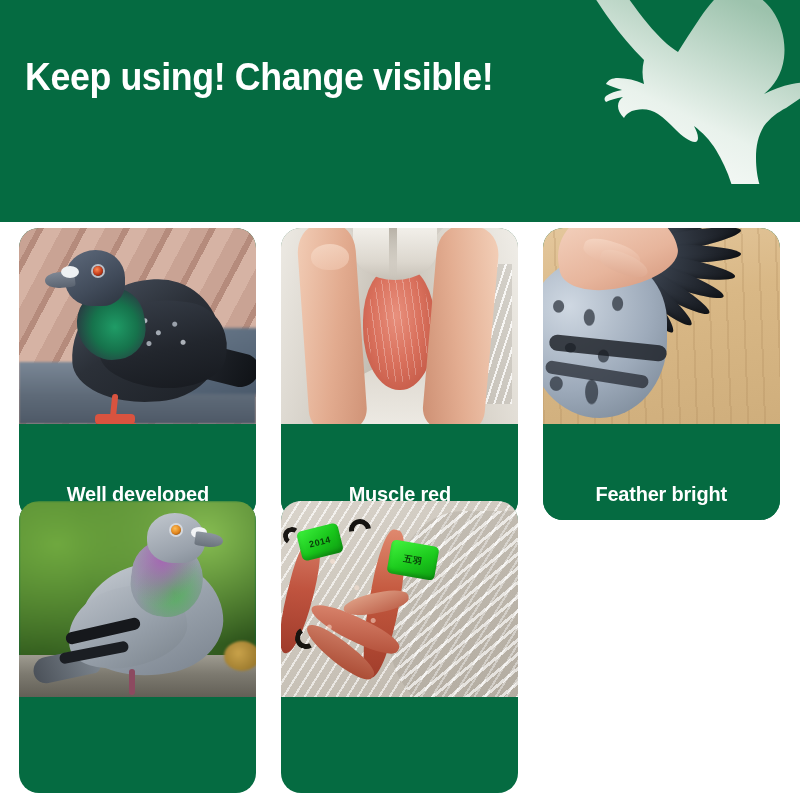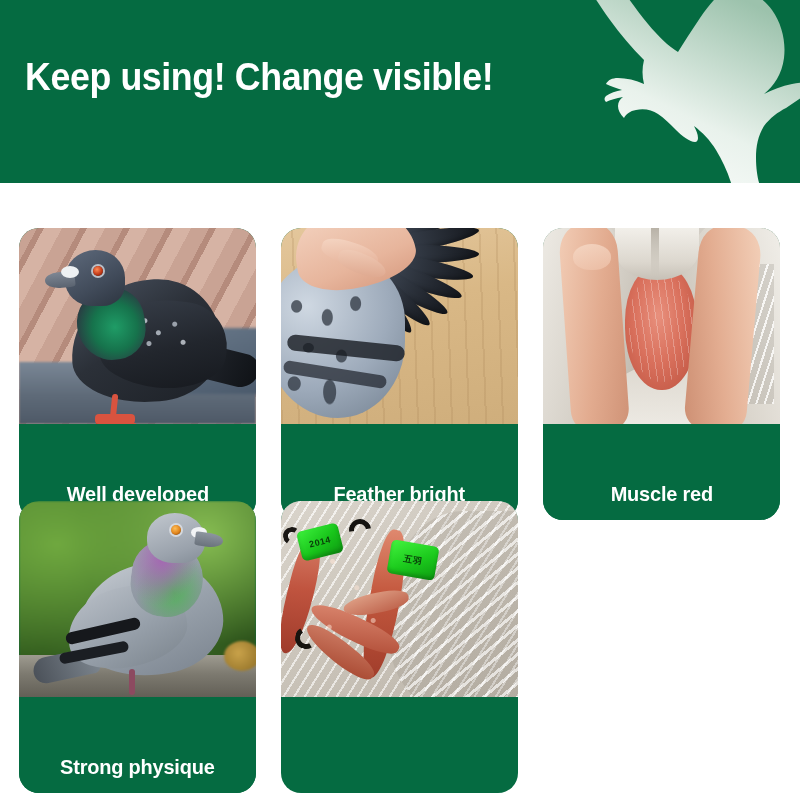--- a/index.html
+++ b/index.html
@@ -17,21 +17,21 @@
     position: relative;
     width: 800px;
     height: 800px;
     background: #ffffff;
   }
 
   
   .header {
     position: relative;
     width: 800px;
-    height: 183px;
+    height: 222px;
     background: #056b41;
     overflow: hidden;
     text-align: right;
   }
 
   .header-title {
     position: absolute;
     left: 25px;
     top: 56px;
     font-size: 38px;
@@ -658,20 +658,42 @@
         </div>
       </div>
       <div class="card-label">
         <span>Well developed</span>
       </div>
     </div>
 
     <div class="card">
       <div class="card-photo">
         <div class="scene">
+          <div class="c3-bg"></div>
+          <div class="c3-feathersL"></div>
+          <div class="c3-feathersR"></div>
+          <div class="c3-quills"></div>
+          <div class="c3-belly"></div>
+          <div class="c3-muscle"></div>
+          <div class="c3-muscletex"></div>
+          <div class="c3-plume"></div>
+          <div class="c3-plume-split"></div>
+          <div class="c3-fingerL"></div>
+          <div class="c3-nail"></div>
+          <div class="c3-fingerR"></div>
+        </div>
+      </div>
+      <div class="card-label">
+        <span>Muscle red</span>
+      </div>
+    </div>
+
+    <div class="card">
+      <div class="card-photo">
+        <div class="scene">
           <div class="c2-bg"></div>
           <div class="c2-woodgrain"></div>
           <div class="c2-primaries">
             <div class="c2-feather" style="transform:rotate(-30deg);width:136px;"></div>
             <div class="c2-feather" style="transform:rotate(-20deg);width:140px;"></div>
             <div class="c2-feather" style="transform:rotate(-10deg);width:142px;"></div>
             <div class="c2-feather" style="transform:rotate(0deg);width:140px;"></div>
             <div class="c2-feather" style="transform:rotate(10deg);width:136px;"></div>
             <div class="c2-feather" style="transform:rotate(20deg);width:130px;"></div>
             <div class="c2-feather" style="transform:rotate(30deg);width:124px;"></div>
@@ -689,60 +711,35 @@
         </div>
       </div>
       <div class="card-label">
         <span>Feather bright</span>
       </div>
     </div>
 
     <div class="card">
       <div class="card-photo">
         <div class="scene">
-          <div class="c3-bg"></div>
-          <div class="c3-feathersL"></div>
-          <div class="c3-feathersR"></div>
-          <div class="c3-quills"></div>
-          <div class="c3-belly"></div>
-          <div class="c3-muscle"></div>
-          <div class="c3-muscletex"></div>
-          <div class="c3-plume"></div>
-          <div class="c3-plume-split"></div>
-          <div class="c3-fingerL"></div>
-          <div class="c3-nail"></div>
-          <div class="c3-fingerR"></div>
-        </div>
-      </div>
-      <div class="card-label">
-        <span>Muscle red</span>
-      </div>
-    </div>
-
-    <div class="card">
-      <div class="card-photo">
-        <div class="scene">
           <div class="c4-bg"></div>
           <div class="c4-ledge"></div>
           <div class="c4-perchnub"></div>
           <div class="c4-tail"></div>
           <div class="c4-body"></div>
           <div class="c4-wing"></div>
           <div class="c4-bar1"></div>
           <div class="c4-bar2"></div>
           <div class="c4-neck"></div>
           <div class="c4-head"></div>
           <div class="c4-cere"></div>
           <div class="c4-beak"></div>
           <div class="c4-eye"></div>
           <div class="c4-leg"></div>
         </div>
-      </div>
-      <div class="card-label">
-        <span>Strong physique</span>
       </div>
     </div>
 
 
     <div class="card">
       <div class="card-photo">
         <div class="scene">
           <div class="c6-bg"></div>
           <div class="c6-plumage"></div>
           <div class="c6-plumage2"></div>

